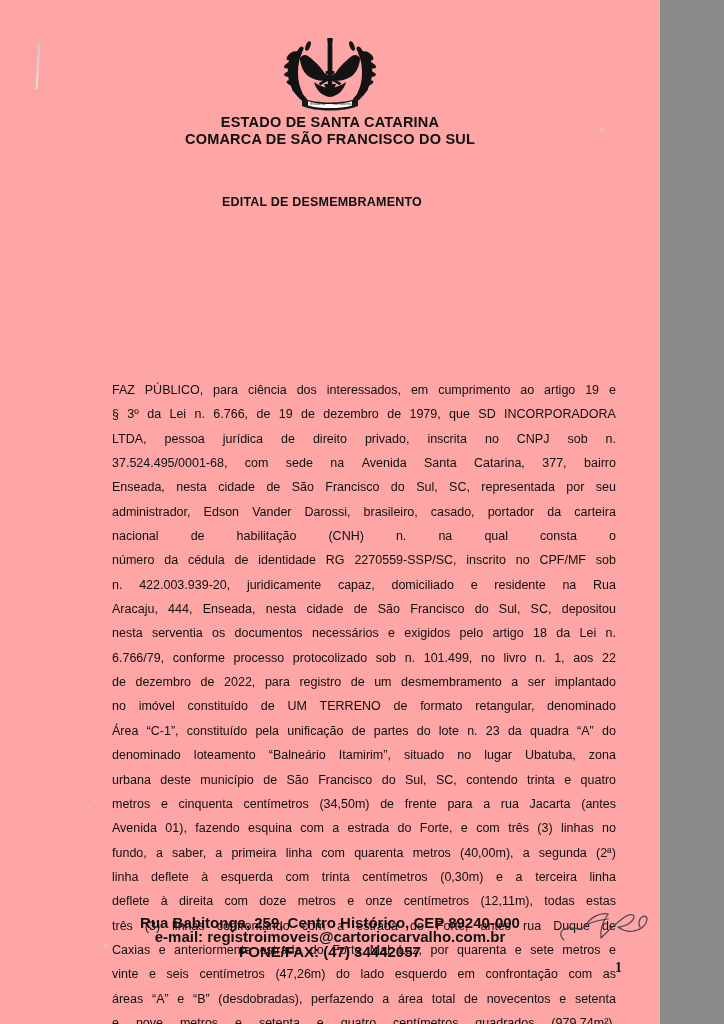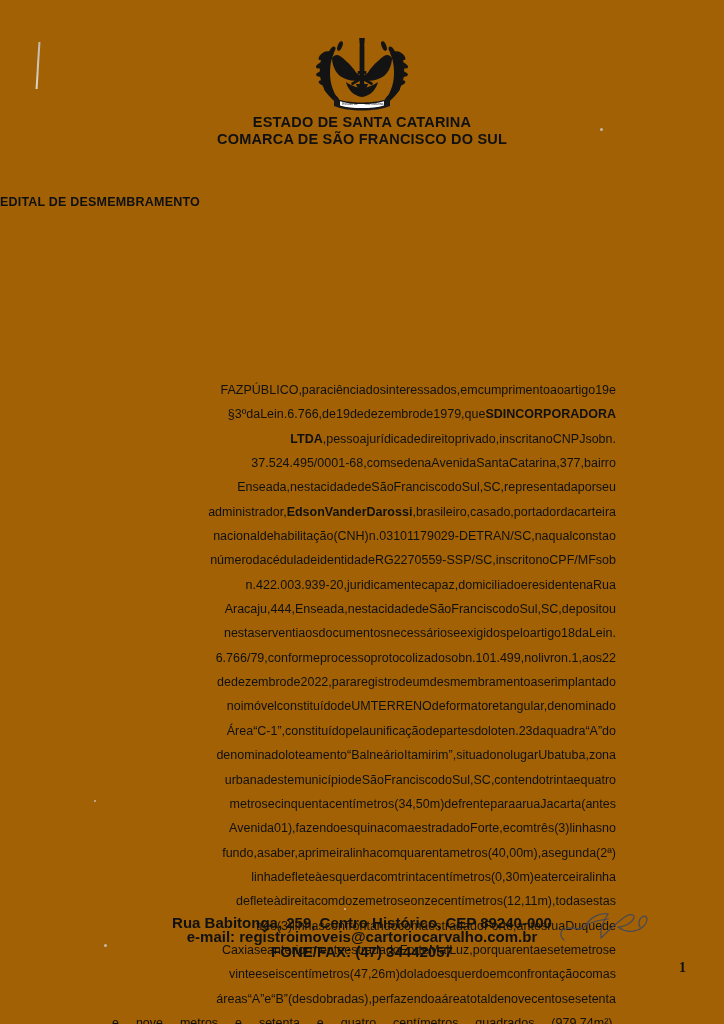--- a/index.html
+++ b/index.html
@@ -2,23 +2,23 @@
 <html lang="pt-BR"><head>
 <meta charset="utf-8">
 <style>
   html, body {
     margin: 0;
     padding: 0;
     background: #8a8a8a;
   }
   .page {
     position: relative;
-    width: 724px;
+    width: 660px;
     height: 1024px;
-    background: #a16207;
+    background: #fca5a5;
     overflow: hidden;
     font-family: "Liberation Sans", sans-serif;
     color: #121212;
     box-sizing: border-box;
     
     filter: contrast(1.02);
   }
   
   .scan-mark-left {
     position: absolute;
@@ -57,20 +57,21 @@
     font-weight: bold;
     font-size: 14.5px;
     letter-spacing: .2px;
     line-height: 17px;
     white-space: nowrap;
   }
   .doc-title-block {
     position: absolute;
     left: 0; right: 16px;
     top: 194px;
+    text-align: center;
   }
   .doc-title {
     font-weight: bold;
     font-size: 12.5px;
     letter-spacing: .2px;
     line-height: 16px;
   }
   .doc-law {
     font-size: 12.5px;
     line-height: 17px;
@@ -96,30 +97,29 @@
     position: absolute;
     left: 112px;
     top: 378px;
     width: 504px;
     font-size: 12.5px;
     line-height: 24.35px;
     text-align: justify;
     text-align-last: justify;
     hyphens: none;
   }
-  .body-text b { font-weight: bold; }
+  .body-text b { font-weight: normal; }
   .body-line {
     display: block;
     white-space: nowrap;
   }
   .body-line.justified {
     display: flex;
-    justify-content: flex-end;
+    justify-content: space-between;
     white-space: nowrap;
-    margin-left: 41px;
   }
   .body-line.last { display: block; }
 
   
   .signature {
     position: absolute;
     left: 556px;
     top: 900px;
     width: 112px;
     height: 52px;
@@ -297,21 +297,20 @@
         <span><span>portador</span></span>
         <span><span>da</span></span>
         <span><span>carteira</span></span>
       </span>
       <span class="body-line justified">
         <span><span>nacional</span></span>
         <span><span>de</span></span>
         <span><span>habilitação</span></span>
         <span><span>(CNH)</span></span>
         <span><span>n.</span></span>
-        <span><span>03101179029-DETRAN/SC,</span></span>
         <span><span>na</span></span>
         <span><span>qual</span></span>
         <span><span>consta</span></span>
         <span><span>o</span></span>
       </span>
       <span class="body-line justified">
         <span><span>número</span></span>
         <span><span>da</span></span>
         <span><span>cédula</span></span>
         <span><span>de</span></span>

